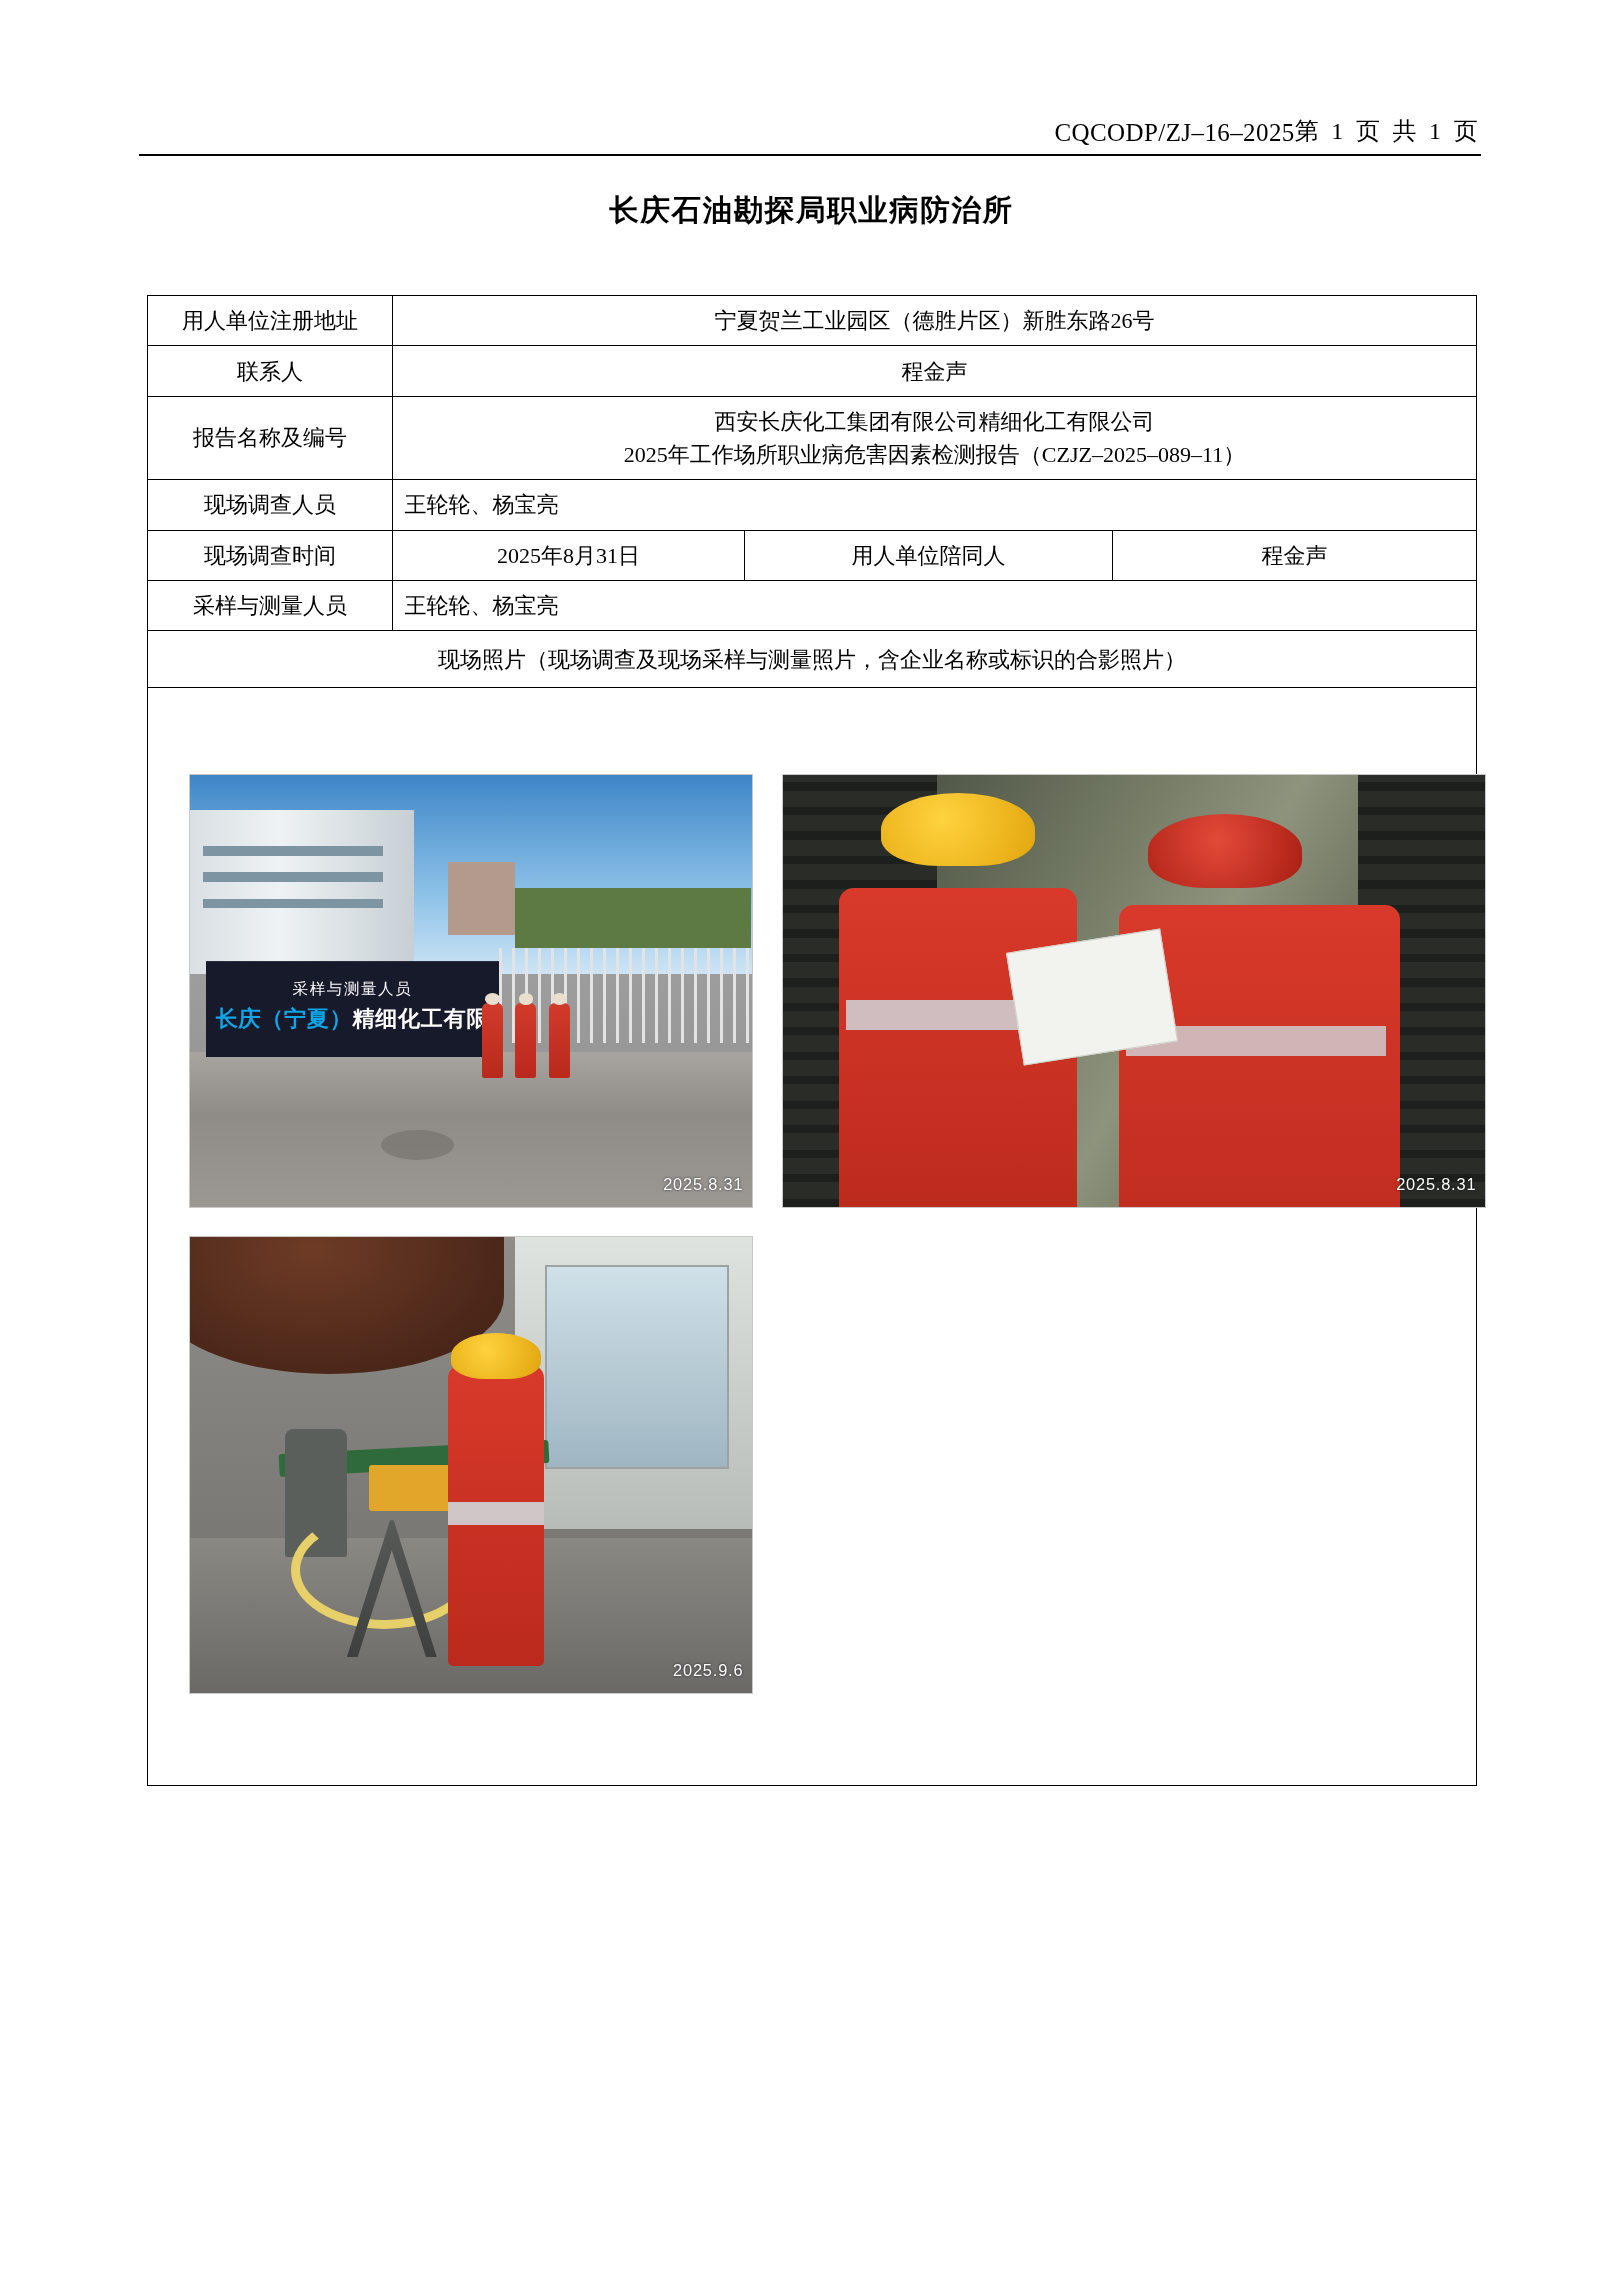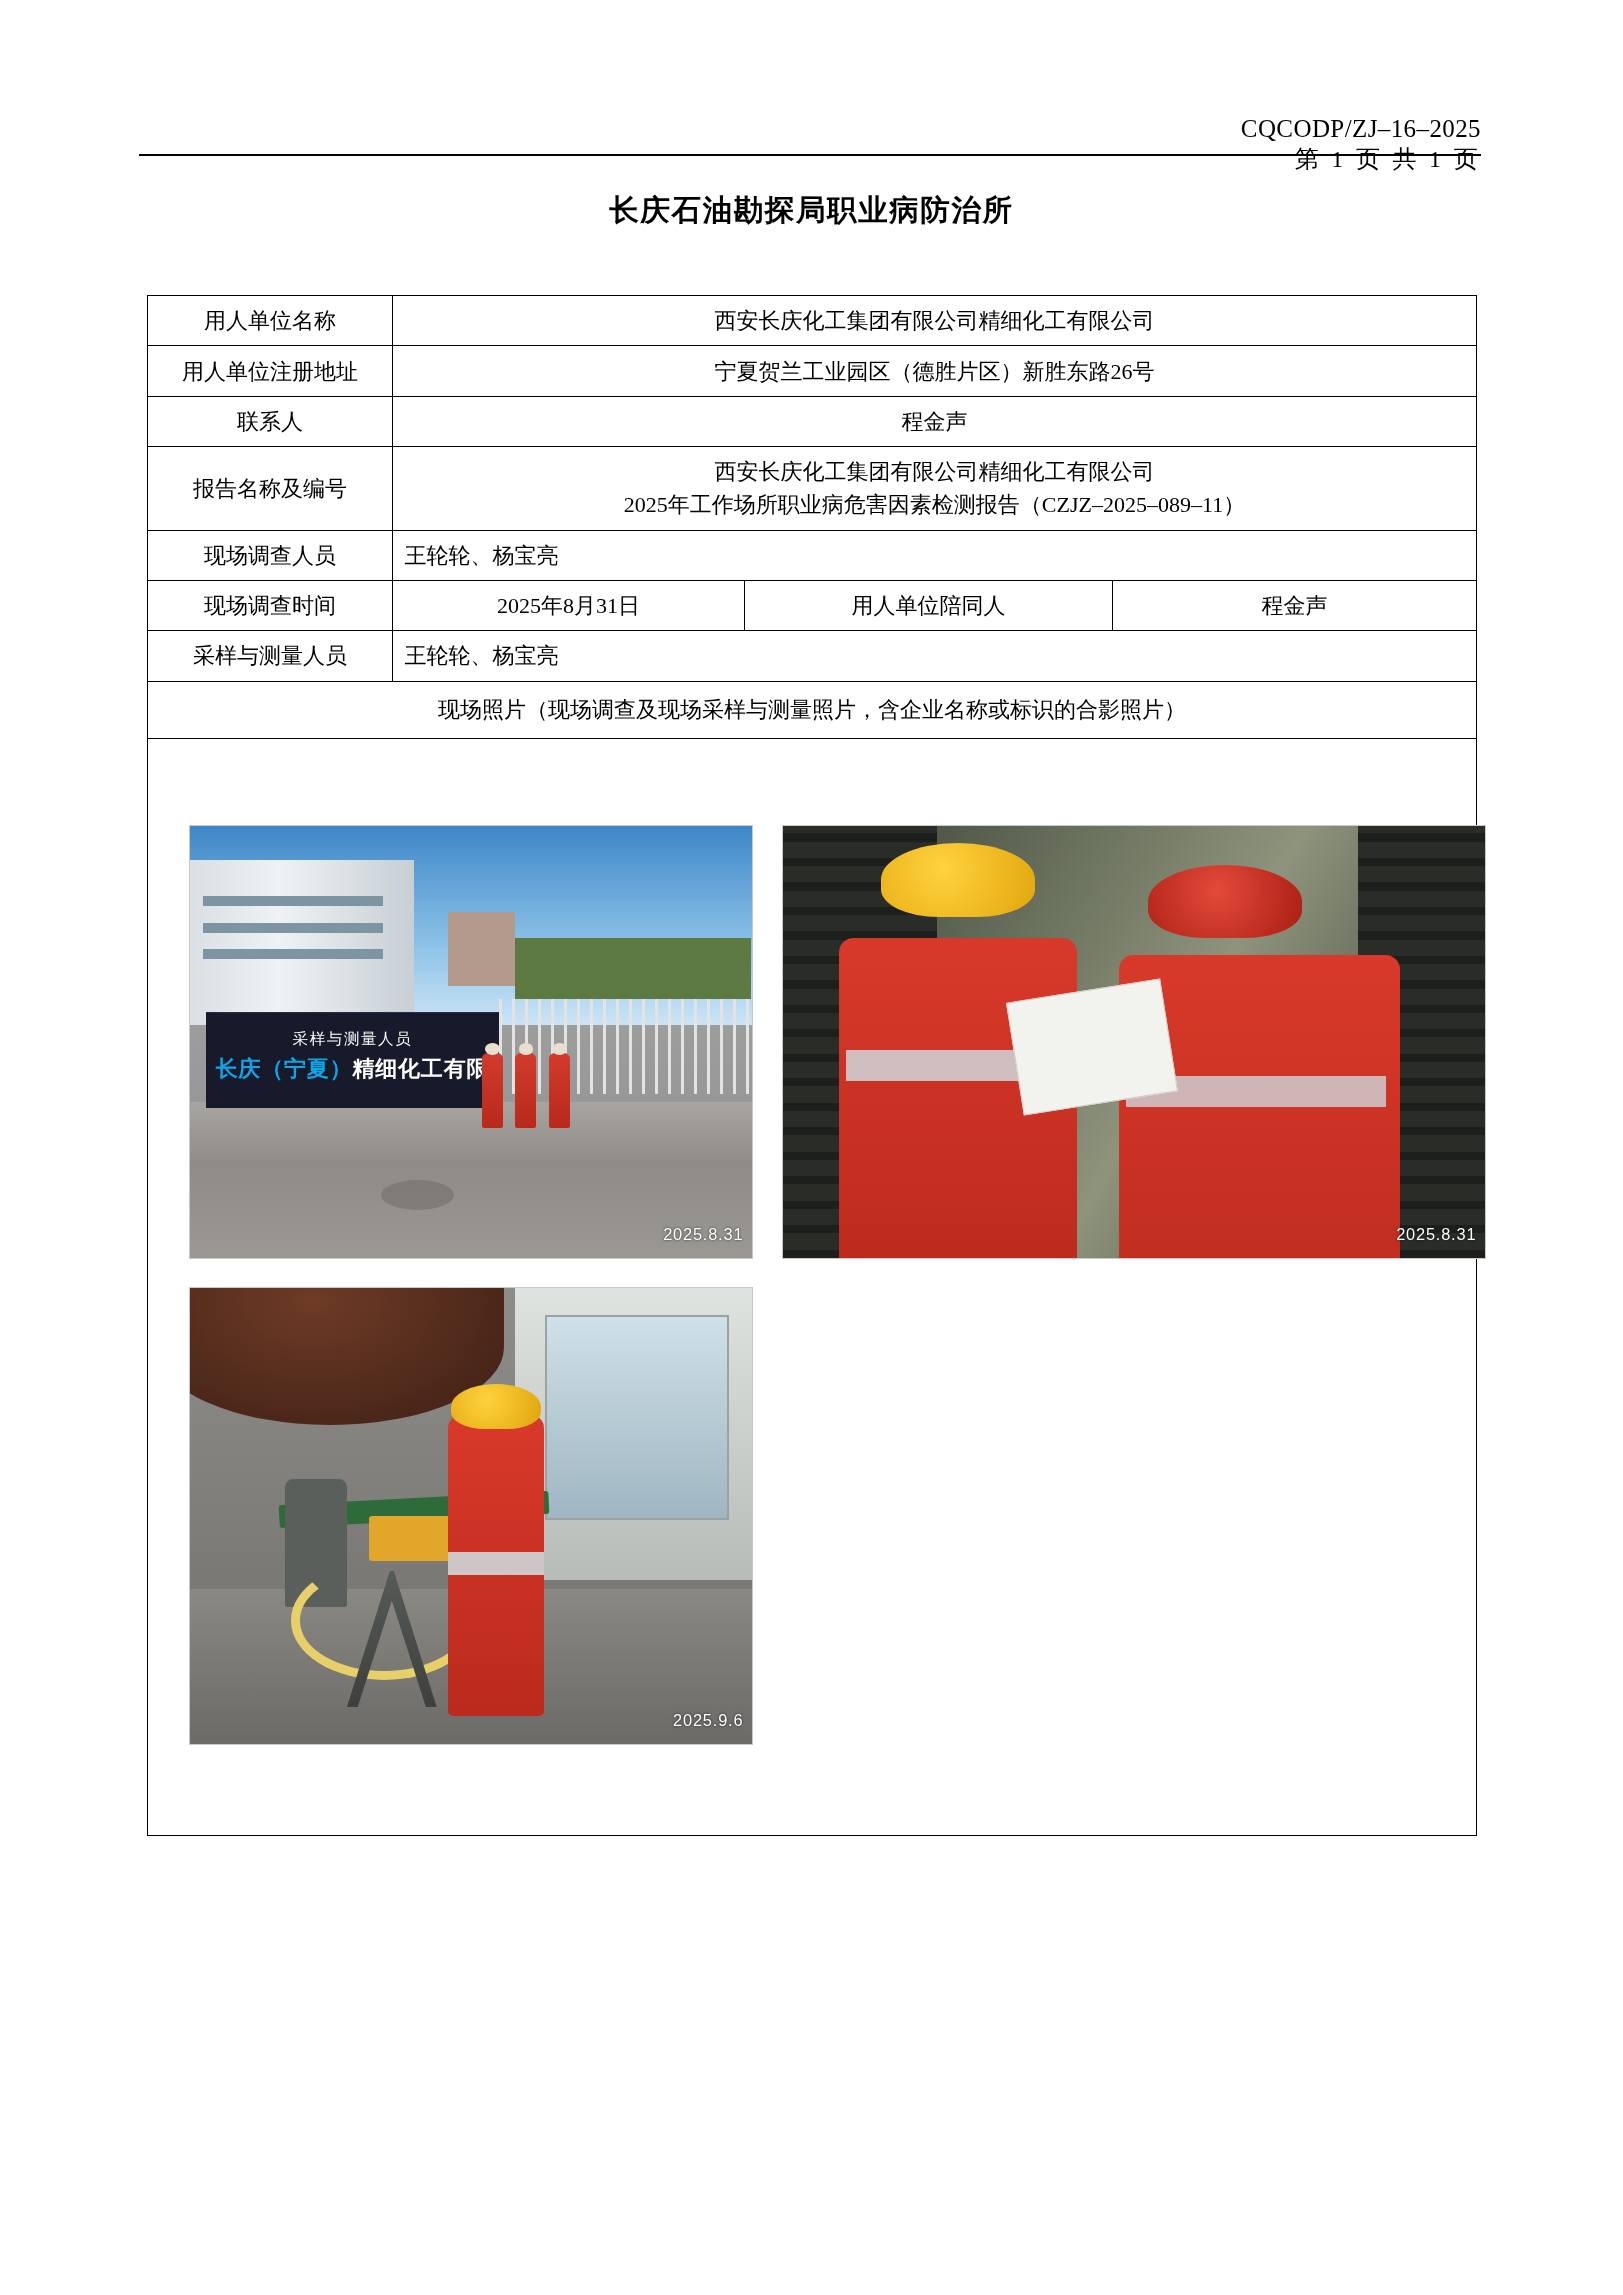--- a/index.html
+++ b/index.html
@@ -28,21 +28,20 @@
   .doc-header {
     position: absolute;
     left: 139px;
     top: 115px;
     width: 1342px;
     display: flex;
     justify-content: flex-end;
     align-items: flex-end;
     font-size: 24.5px;
     letter-spacing: 0.8px;
-    flex-direction: column;
   }
   .doc-code {
     font-family: "Liberation Serif", serif;
     font-size: 25px;
     letter-spacing: 0.4px;
   }
   .page-num {
     font-size: 24px;
     letter-spacing: 3.3px;
   }
@@ -266,24 +265,20 @@
 
   <table class="main-table">
     <colgroup>
       <col style="width:245px">
       <col style="width:352px">
       <col style="width:368px">
       <col style="width:364px">
     </colgroup>
     <tbody>
       <tr>
-        <td class="lbl">用人单位名称</td>
-        <td class="ctr" colspan="3">西安长庆化工集团有限公司精细化工有限公司</td>
-      </tr>
-      <tr>
         <td class="lbl">用人单位注册地址</td>
         <td class="ctr" colspan="3">宁夏贺兰工业园区（德胜片区）新胜东路26号</td>
       </tr>
       <tr>
         <td class="lbl">联系人</td>
         <td class="ctr" colspan="3">程金声</td>
       </tr>
       <tr>
         <td class="lbl">报告名称及编号</td>
         <td class="ctr two-line" colspan="3">

